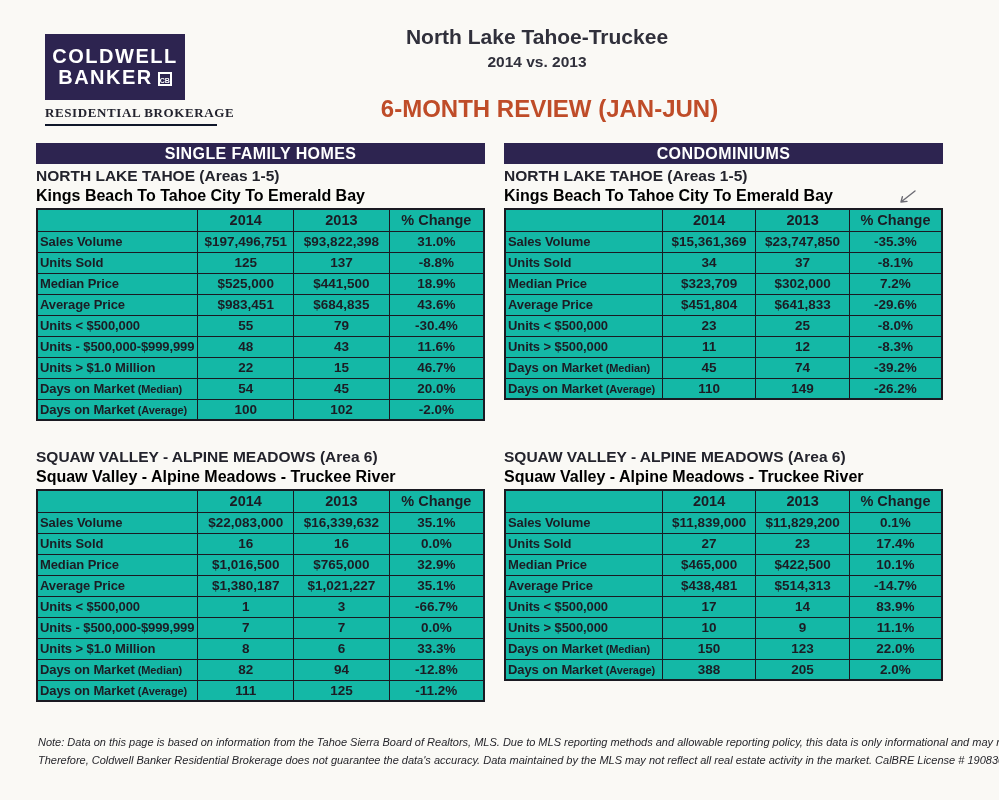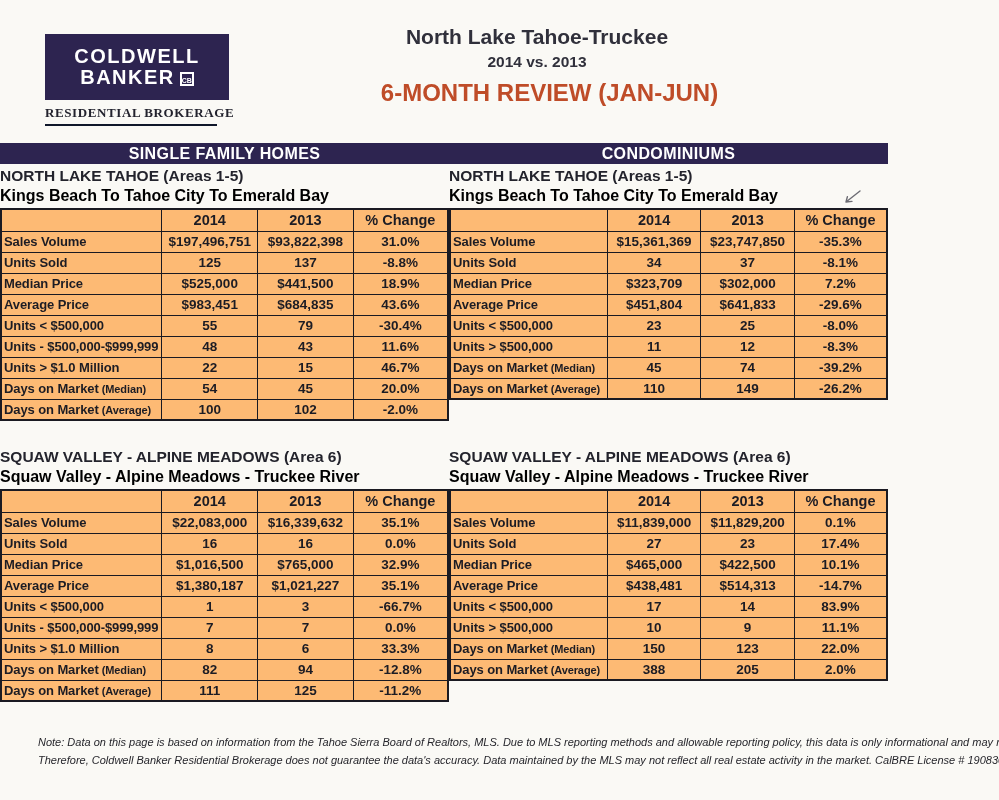--- a/index.html
+++ b/index.html
@@ -13,61 +13,61 @@
   body{
     width:999px;height:800px;overflow:hidden;
     background:#faf9f5;
     font-family:"Liberation Sans", sans-serif;
     color:var(--text);
   }
   
   .header{position:relative;height:143px;}
   .logo{position:absolute;left:45px;top:34px;width:172px;}
   .logo-box{
-    background:var(--banner-navy);height:66px;width:184px;
+    background:var(--banner-navy);height:66px;width:140px;
     display:flex;flex-direction:column;align-items:center;justify-content:center;
   }
   .logo-line{color:#fff;font-weight:bold;font-size:20px;line-height:1.05;letter-spacing:1.5px;}
   .cb-badge{
     display:inline-block;width:14px;height:14px;border:2px solid #fff;
     color:#fff;font-size:7px;font-weight:bold;line-height:14px;text-align:center;
     letter-spacing:0;margin-left:5px;vertical-align:1px;
   }
   .logo-sub{
     font-family:"Liberation Serif", serif;font-weight:bold;
     font-size:13px;letter-spacing:0.6px;text-align:center;color:#23232e;
     margin-top:5px;padding-bottom:3px;border-bottom:2px solid #0f172a;white-space:nowrap;
   }
   .title{
     position:absolute;left:537px;top:25px;transform:translateX(-50%);
     text-align:center;white-space:nowrap;color:#30303b;
   }
   .title .t1{font-size:21px;font-weight:bold;margin-bottom:4px;}
   .title .t2{font-size:18px;font-weight:bold;margin-bottom:5px;}
-  .title .t3{font-size:15.5px;font-weight:bold;margin-bottom:8px;}
+  .title .t3{font-size:15.5px;font-weight:bold;margin-bottom:24px;}
   .title .t4{font-size:24px;font-weight:bold;color:var(--accent-orange);margin-left:25px;}
   
   .grid{
-    width:907px;
-    display:grid;grid-template-columns:449px 439px;
+    margin-left:36px;width:907px;
+    display:grid;grid-template-columns:449px 439px;column-gap:19px;
   }
   .col1{grid-column:1;} .col2{grid-column:2;}
   .banner{
     grid-row:1;background:var(--banner-navy);color:#fff;
     font-weight:bold;font-size:16px;letter-spacing:0.4px;
     height:21px;line-height:21px;text-align:center;
   }
   .block{position:relative;}
   .row2{grid-row:2;}
   .row3{grid-row:3;margin-top:24px;}
   .region{font-size:15.5px;font-weight:bold;margin:3px 0 0 0;line-height:18px;color:#23232c;}
   .subregion{font-size:16px;font-weight:bold;margin:3px 0 5px 0;line-height:15px;color:#000000;}
   table{
     width:100%;border-collapse:collapse;table-layout:fixed;
-    border:2.5px solid var(--border-dark);background:#fdba74;
+    border:2.5px solid var(--border-dark);background:#14b8a6;
   }
   th,td{border:1.5px solid var(--border-dark);overflow:hidden;}
   thead th{font-size:14.5px;font-weight:bold;height:22px;text-align:center;padding:0;color:#1c1c24;}
   thead th.corner{border-right-color:var(--border-dark);}
   tbody td{font-size:13.5px;font-weight:bold;height:21px;padding:1px 2px;text-align:center;color:#1c1c24;white-space:nowrap;}
   tbody td.label{text-align:left;font-size:13px;letter-spacing:-0.1px;}
   tbody td.label .small{font-size:11px;}
   .pen-mark{position:absolute;left:394px;top:25px;opacity:0.75;}
   
   .footnote{

